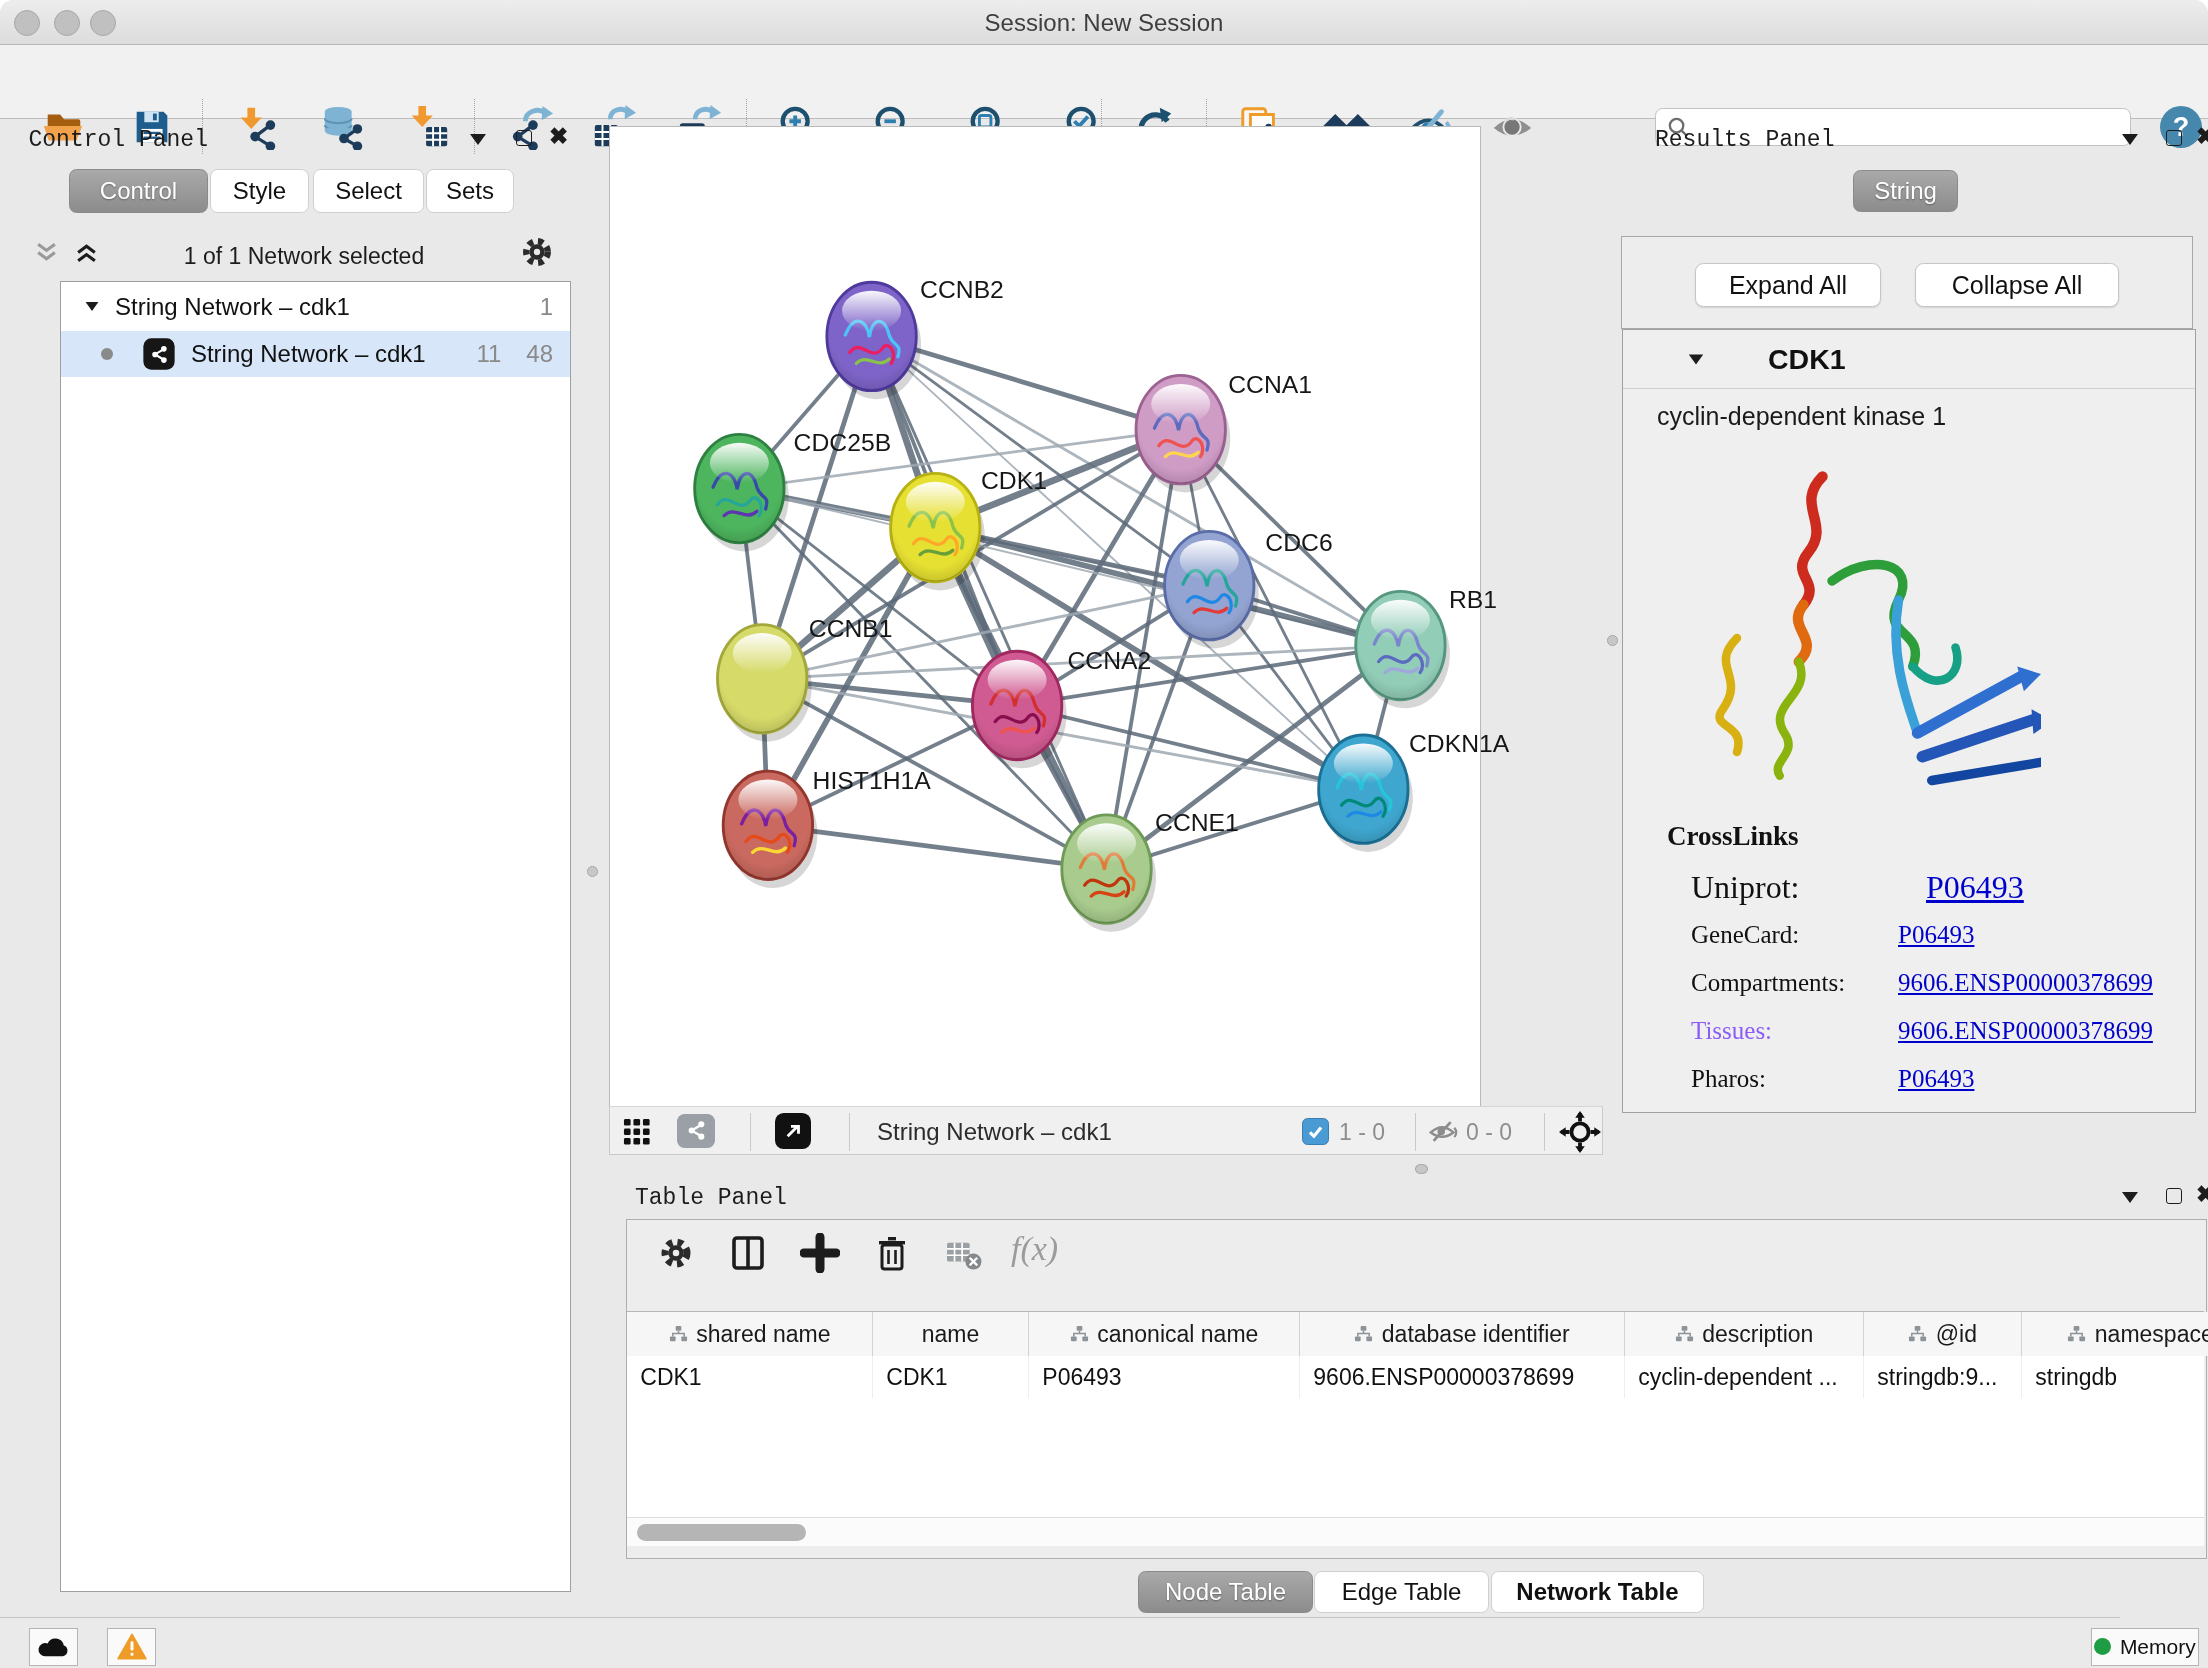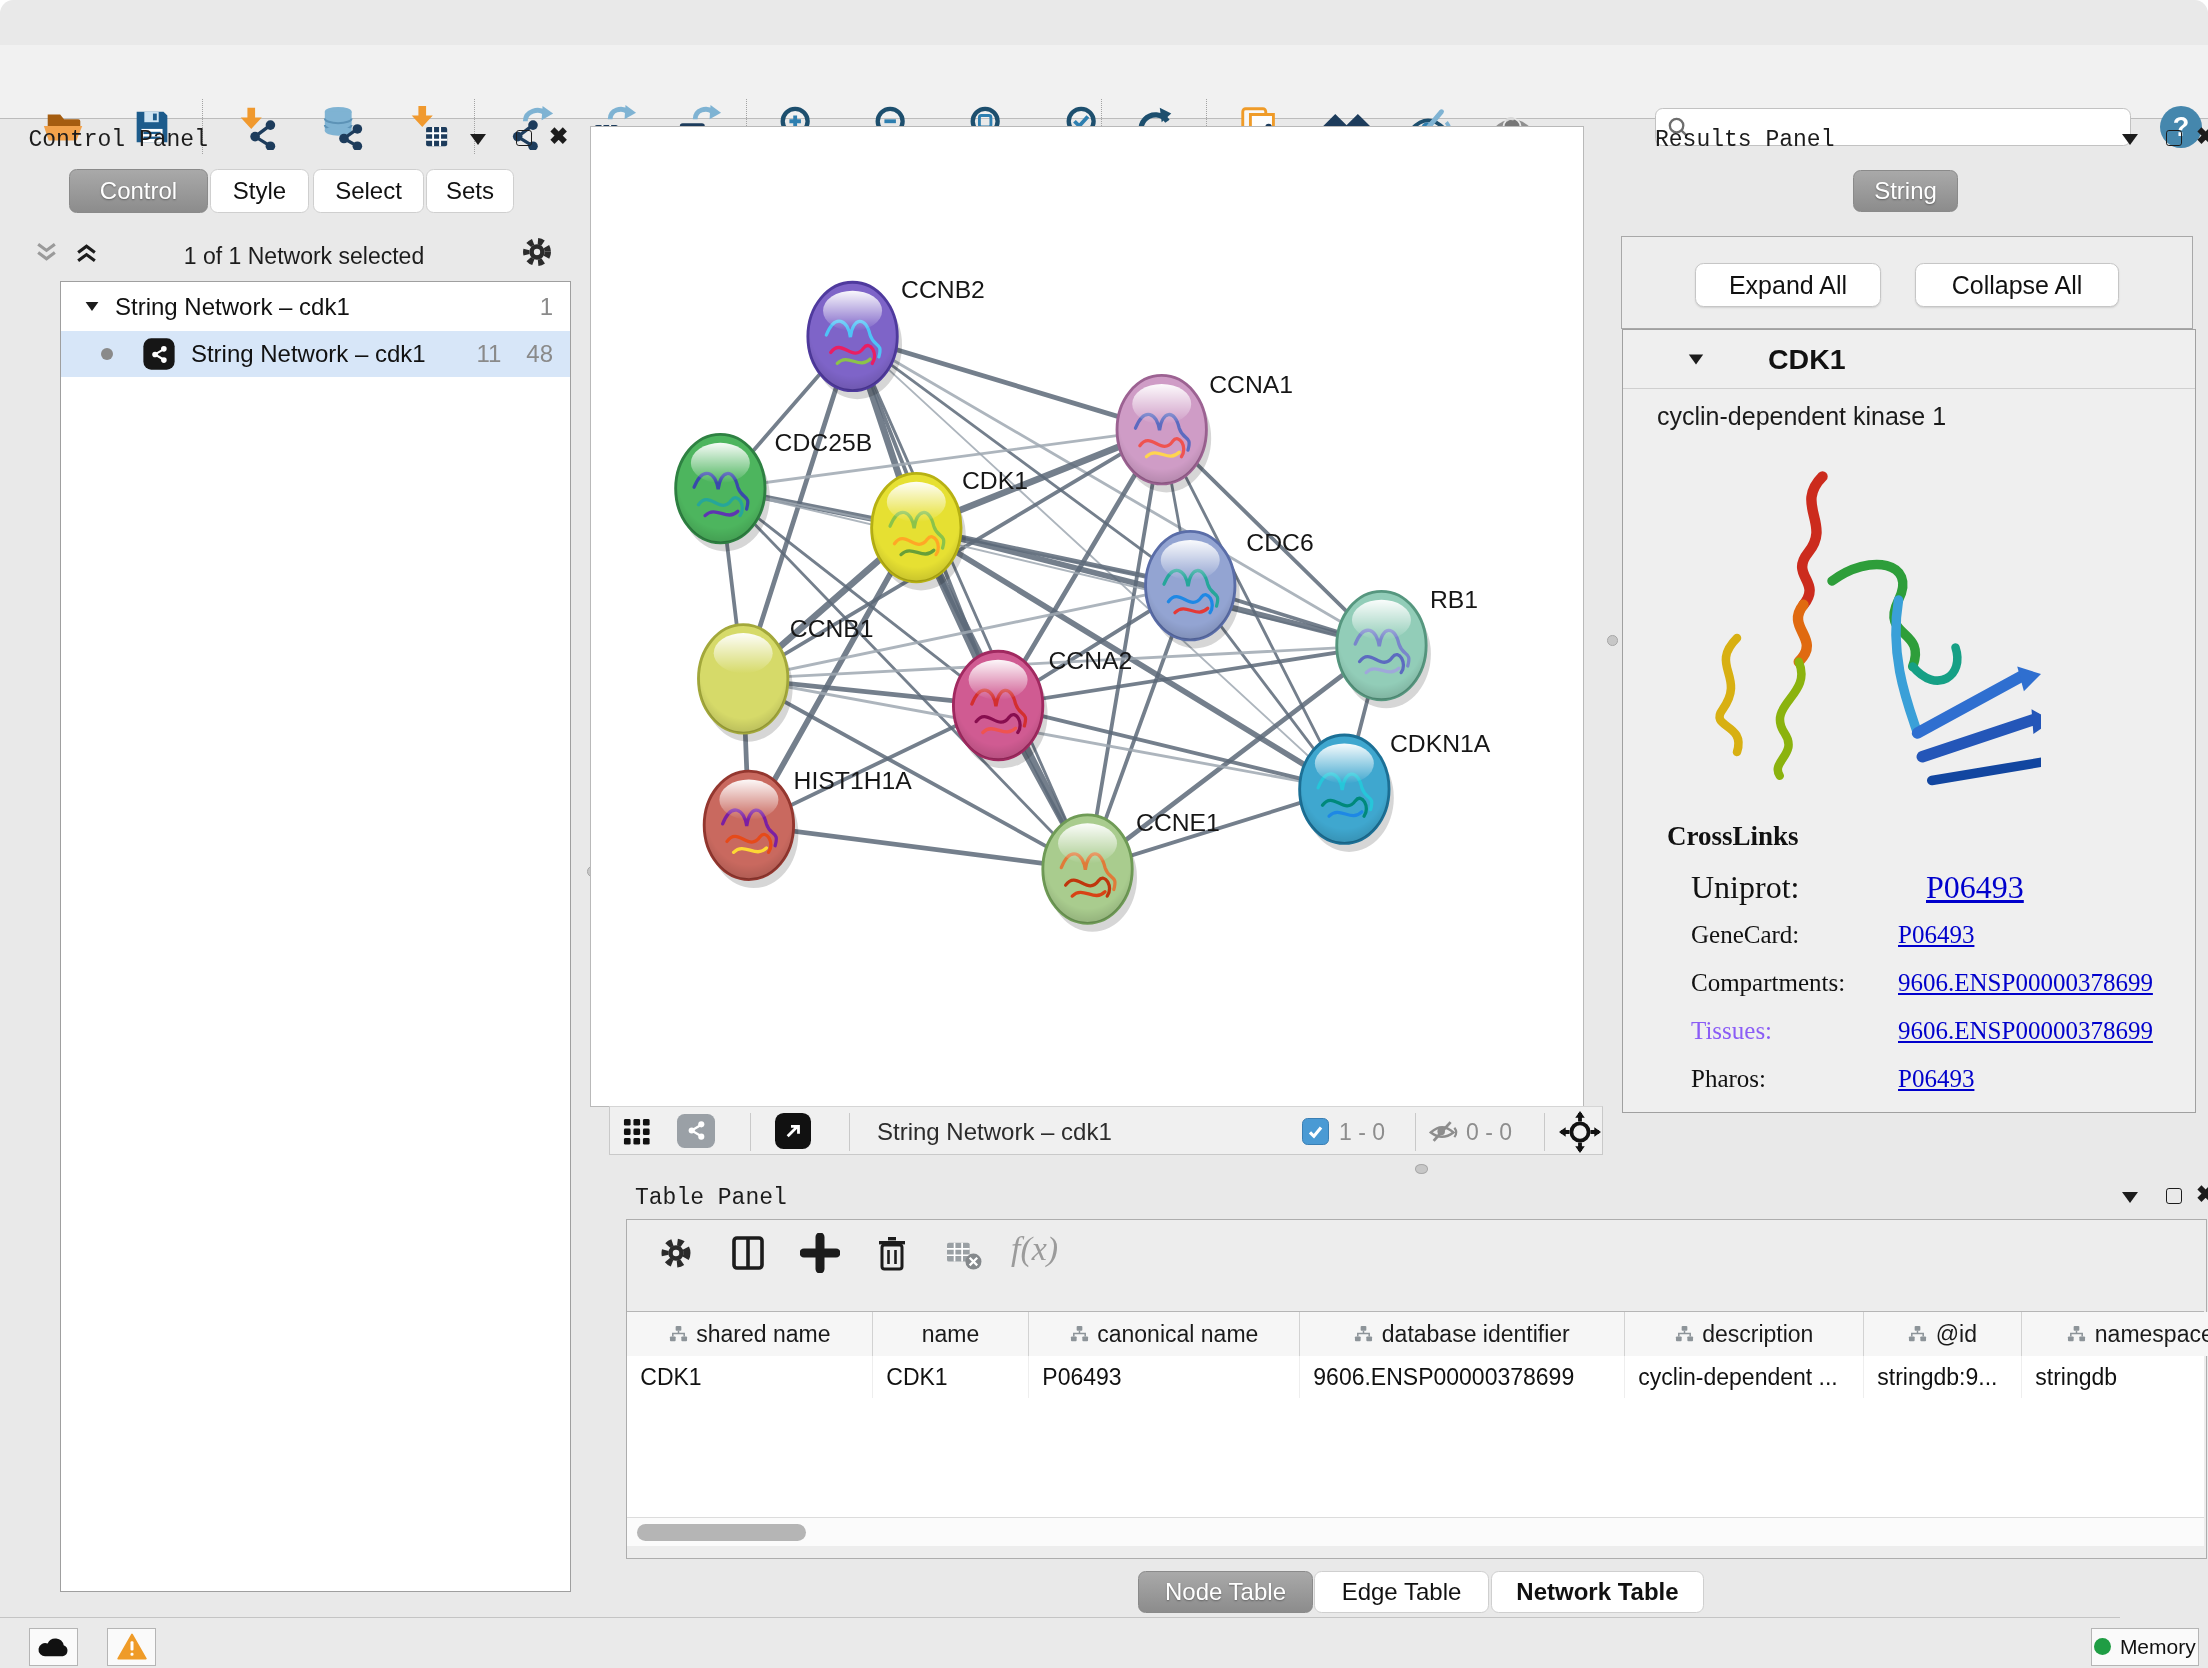--- a/index.html
+++ b/index.html
@@ -50,20 +50,26 @@
   .tdcell{display:flex;align-items:center;height:42px;padding-left:13.3px;font-size:23px;color:#111;
           border-right:1px solid #eee;flex:none;overflow:hidden;white-space:nowrap;}
   .statusbox{width:49px;height:38px;background:#fafafa;border:1.9px solid #b5b5b5;display:flex;
              align-items:center;justify-content:center;}
 </style>
 </head>
 <body>
 
 <div class="app">
 
+  <div class="abs titlebar">
+    <div class="abs light" style="left:14.3px;"></div>
+    <div class="abs light" style="left:54px;"></div>
+    <div class="abs light" style="left:90px;"></div>
+    <div class="abs wtitle">Session: New Session</div>
+  </div>
 
   <div class="abs toolbar">
     <div class="abs tbtn" style="left:39px;">
       <svg width="48" height="46" viewBox="0 0 48 48">
           <path d="M7 11h13l4 5h15a2 2 0 0 1 2 2v5H7z" fill="#a55d10"></path>
           <path d="M3 23h40l-6 15H8z" fill="#f2a24b"></path>
         </svg>
     </div>
     <div class="abs tbtn" style="left:127px;">
       <svg width="46" height="46" viewBox="0 0 48 48">
@@ -269,21 +275,21 @@
       <span style="margin-left:15px;">String Network – cdk1</span>
       <span class="cnt" style="margin-left:auto;">11</span>
       <span class="cnt" style="margin-left:25px;margin-right:17px;">48</span>
     </div>
   </div>
 
   <div class="abs grip-dot" style="left:587px;top:866px;"></div>
   <div class="abs grip-dot" style="left:1607px;top:635px;"></div>
   <div class="abs grip-dot" style="left:1415px;top:1164px;width:13.3px;height:9.5px;"></div>
 
-  <div class="abs" style="left:590px;top:126px;width:994px;height:981px;background:#fff;border:1px solid #b9b9b9;">
+  <div class="abs" style="left:609px;top:126px;width:872px;height:981px;background:#fff;border:1px solid #b9b9b9;">
     <svg id="net-svg" width="994" height="981" viewBox="640 132 1045 1031">
       <defs>
         <linearGradient id="ngloss" x1="0" y1="0" x2="0" y2="1">
           <stop offset="0" stop-color="#ffffff" stop-opacity="0.95"></stop>
           <stop offset="1" stop-color="#ffffff" stop-opacity="0"></stop>
         </linearGradient>
         <radialGradient id="nshade" cx="0.5" cy="0.38" r="0.78">
           <stop offset="0" stop-color="#000" stop-opacity="0"></stop>
           <stop offset="0.62" stop-color="#000" stop-opacity="0"></stop>
           <stop offset="1" stop-color="#000" stop-opacity="0.28"></stop>

